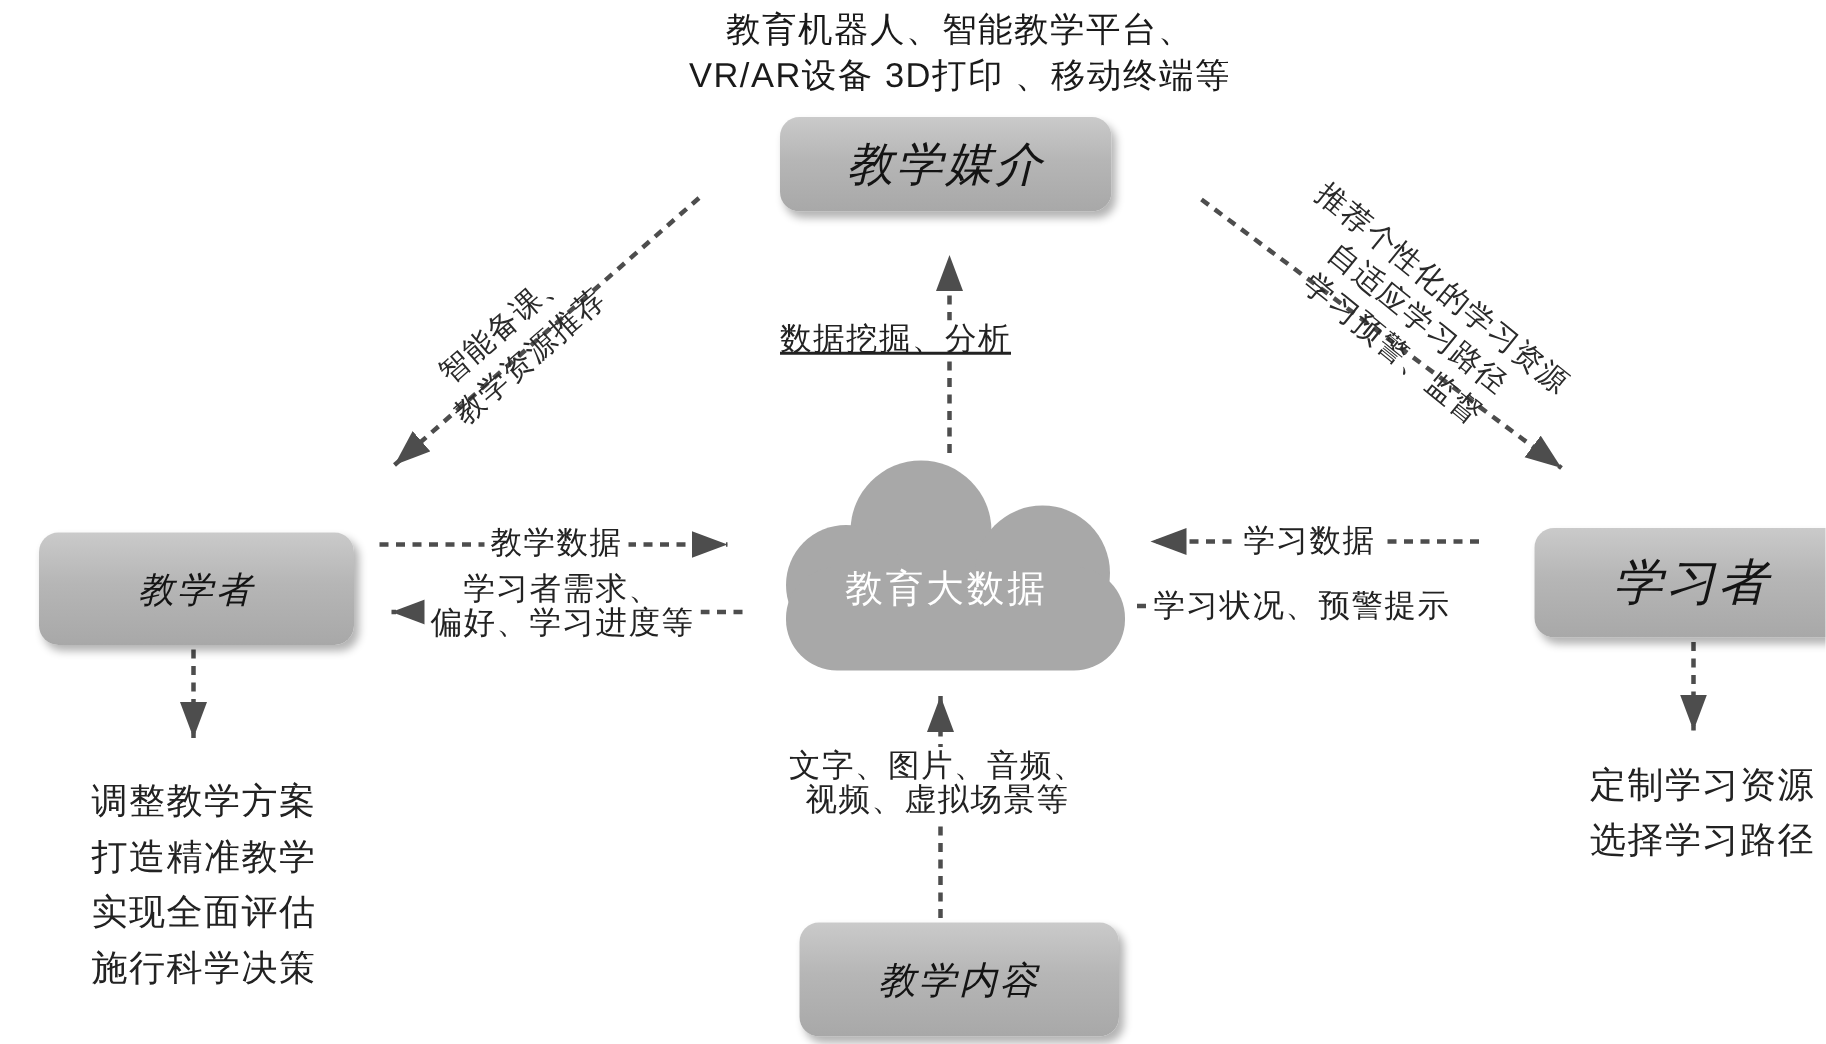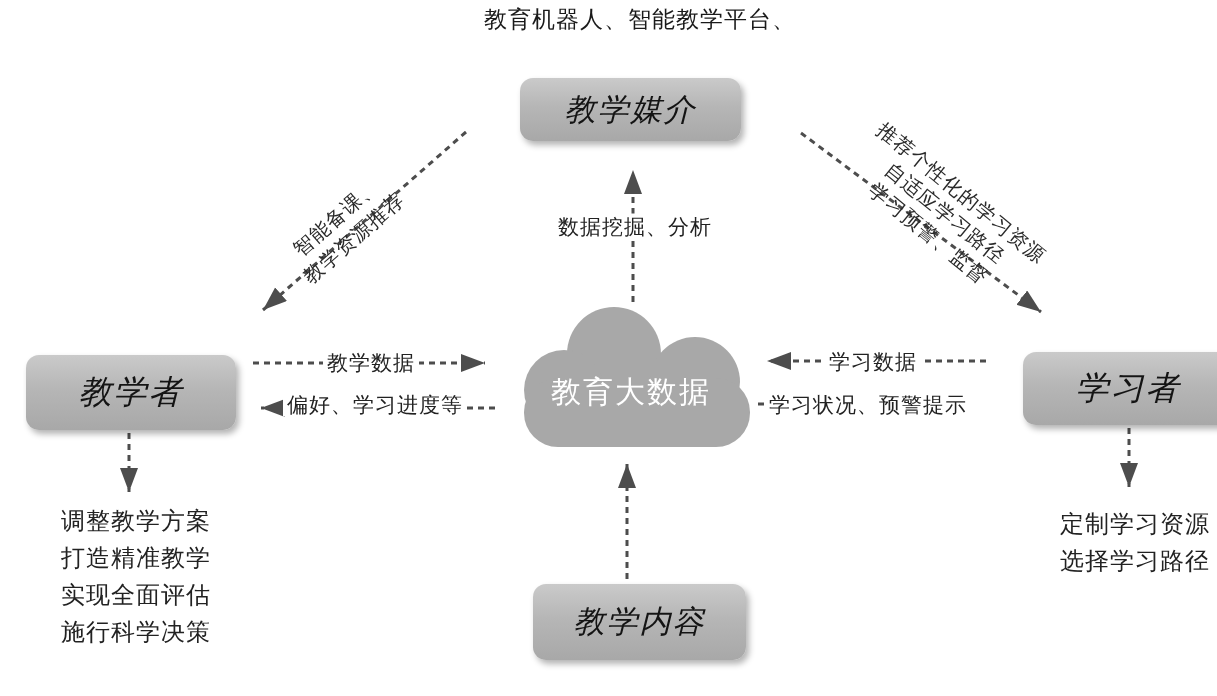--- a/index.html
+++ b/index.html
@@ -21,27 +21,27 @@
     display:flex;align-items:center;justify-content:center;
     background:linear-gradient(180deg,#cacaca 0%,#b6b6b6 45%,#a8a8a8 100%);
     border-radius:13px;
     box-shadow:3px 4px 6px rgba(0,0,0,0.30);
     color:#141414;
     letter-spacing:2px;
     white-space:nowrap;
     font-style:italic;
   }
   .node-media{left:497px;top:78px;width:221px;height:63px;font-size:31px;}
-  .node-teacher{left:3px;top:355px;width:210px;height:75px;font-size:33px;}
+  .node-teacher{left:3px;top:355px;width:210px;height:75px;font-size:24px;}
   .node-learner{left:1000px;top:352px;width:210px;height:73px;font-size:33px;}
-  .node-content{left:510px;top:584px;width:213px;height:76px;font-size:31px;}
+  .node-content{left:510px;top:615px;width:213px;height:76px;font-size:25px;}
 
   .cloud-label{
     left:608px;top:392px;
-    font-size:30px;color:#ffffff;letter-spacing:2px;white-space:nowrap;
+    font-size:25px;color:#ffffff;letter-spacing:2px;white-space:nowrap;
   }
 
   .top-note{
     left:617px;top:4px;transform:translateX(-50%);
     text-align:center;font-size:23px;line-height:31px;color:#1a1a1a;
     white-space:nowrap;letter-spacing:1px;
   }
 
   .edge-label{
     background:#ffffff;
@@ -51,21 +51,21 @@
 
   .diag-label{
     font-size:20px;line-height:27px;color:#2a2a2a;
     text-align:center;white-space:nowrap;letter-spacing:1px;
   }
   .diag-left{left:322px;top:228px;transform:translate(-50%,-50%) rotate(-41deg);}
   .diag-right{left:922px;top:213px;transform:translate(-50%,-50%) rotate(39deg);line-height:26px;}
 
   .outcome-list{font-size:24px;color:#222222;letter-spacing:1px;}
   .outcome-list div{height:37px;line-height:37px;white-space:nowrap;}
-  .list-teacher{left:38px;top:504px;font-family:Liberation Mono, monospace;}
+  .list-teacher{left:38px;top:516px;}
   .list-learner{left:1037px;top:505px;}
 </style>
 </head>
 <body>
 
 <div class="canvas">
 
   <svg class="overlay">
     <defs>
       <marker id="ah" markerWidth="9" markerHeight="7" refX="8" refY="3" orient="auto" markerUnits="strokeWidth">
@@ -89,49 +89,55 @@
       <line x1="963" y1="361" x2="744" y2="361" marker-end="url(#ah)"></line>
       <line x1="735" y1="404" x2="944" y2="404" marker-end="url(#ah)"></line>
       <line x1="604" y1="612" x2="604" y2="464" marker-end="url(#ah)"></line>
       <line x1="106" y1="433" x2="106" y2="492" marker-end="url(#ah)"></line>
       <line x1="1106" y1="428" x2="1106" y2="487" marker-end="url(#ah)"></line>
     </g>
   </svg>
 
   <div class="abs top-note">
     <div>教育机器人、智能教学平台、</div>
+    <div>VR/AR设备  3D打印 、移动终端等</div>
   </div>
 
   <div class="node node-media">
     <span>教学媒介</span>
   </div>
   <div class="node node-teacher">
     <span>教学者</span>
   </div>
   <div class="node node-learner">
     <span>学习者</span>
   </div>
   <div class="node node-content">
     <span>教学内容</span>
   </div>
 
   <div class="abs ctr cloud-label">教育大数据</div>
 
-  <div class="abs ctr edge-label" style="left:612px;top:226px;">数据挖掘、分析</div>
+  <div class="abs ctr edge-label" style="left:574px;top:226px;text-decoration:underline;">数据挖掘、分析</div>
 
   <div class="abs ctr edge-label" style="left:348px;top:362px;">教学数据</div>
 
   <div class="abs ctr edge-label" style="left:352px;top:404px;">
+    <div>学习者需求、</div>
     <div>偏好、学习进度等</div>
   </div>
 
   <div class="abs ctr edge-label" style="left:850px;top:361px;">学习数据</div>
 
   <div class="abs ctr edge-label" style="left:845px;top:404px;">学习状况、预警提示</div>
 
+  <div class="abs ctr edge-label" style="left:602px;top:522px;">
+    <div>文字、图片、音频、</div>
+    <div>视频、虚拟场景等</div>
+  </div>
 
   <div class="abs diag-label diag-left">
     <div>智能备课、</div>
     <div>教学资源推荐</div>
   </div>
 
   <div class="abs diag-label diag-right">
     <div>推荐个性化的学习资源</div>
     <div>自适应学习路径</div>
     <div>学习预警、监督</div>

